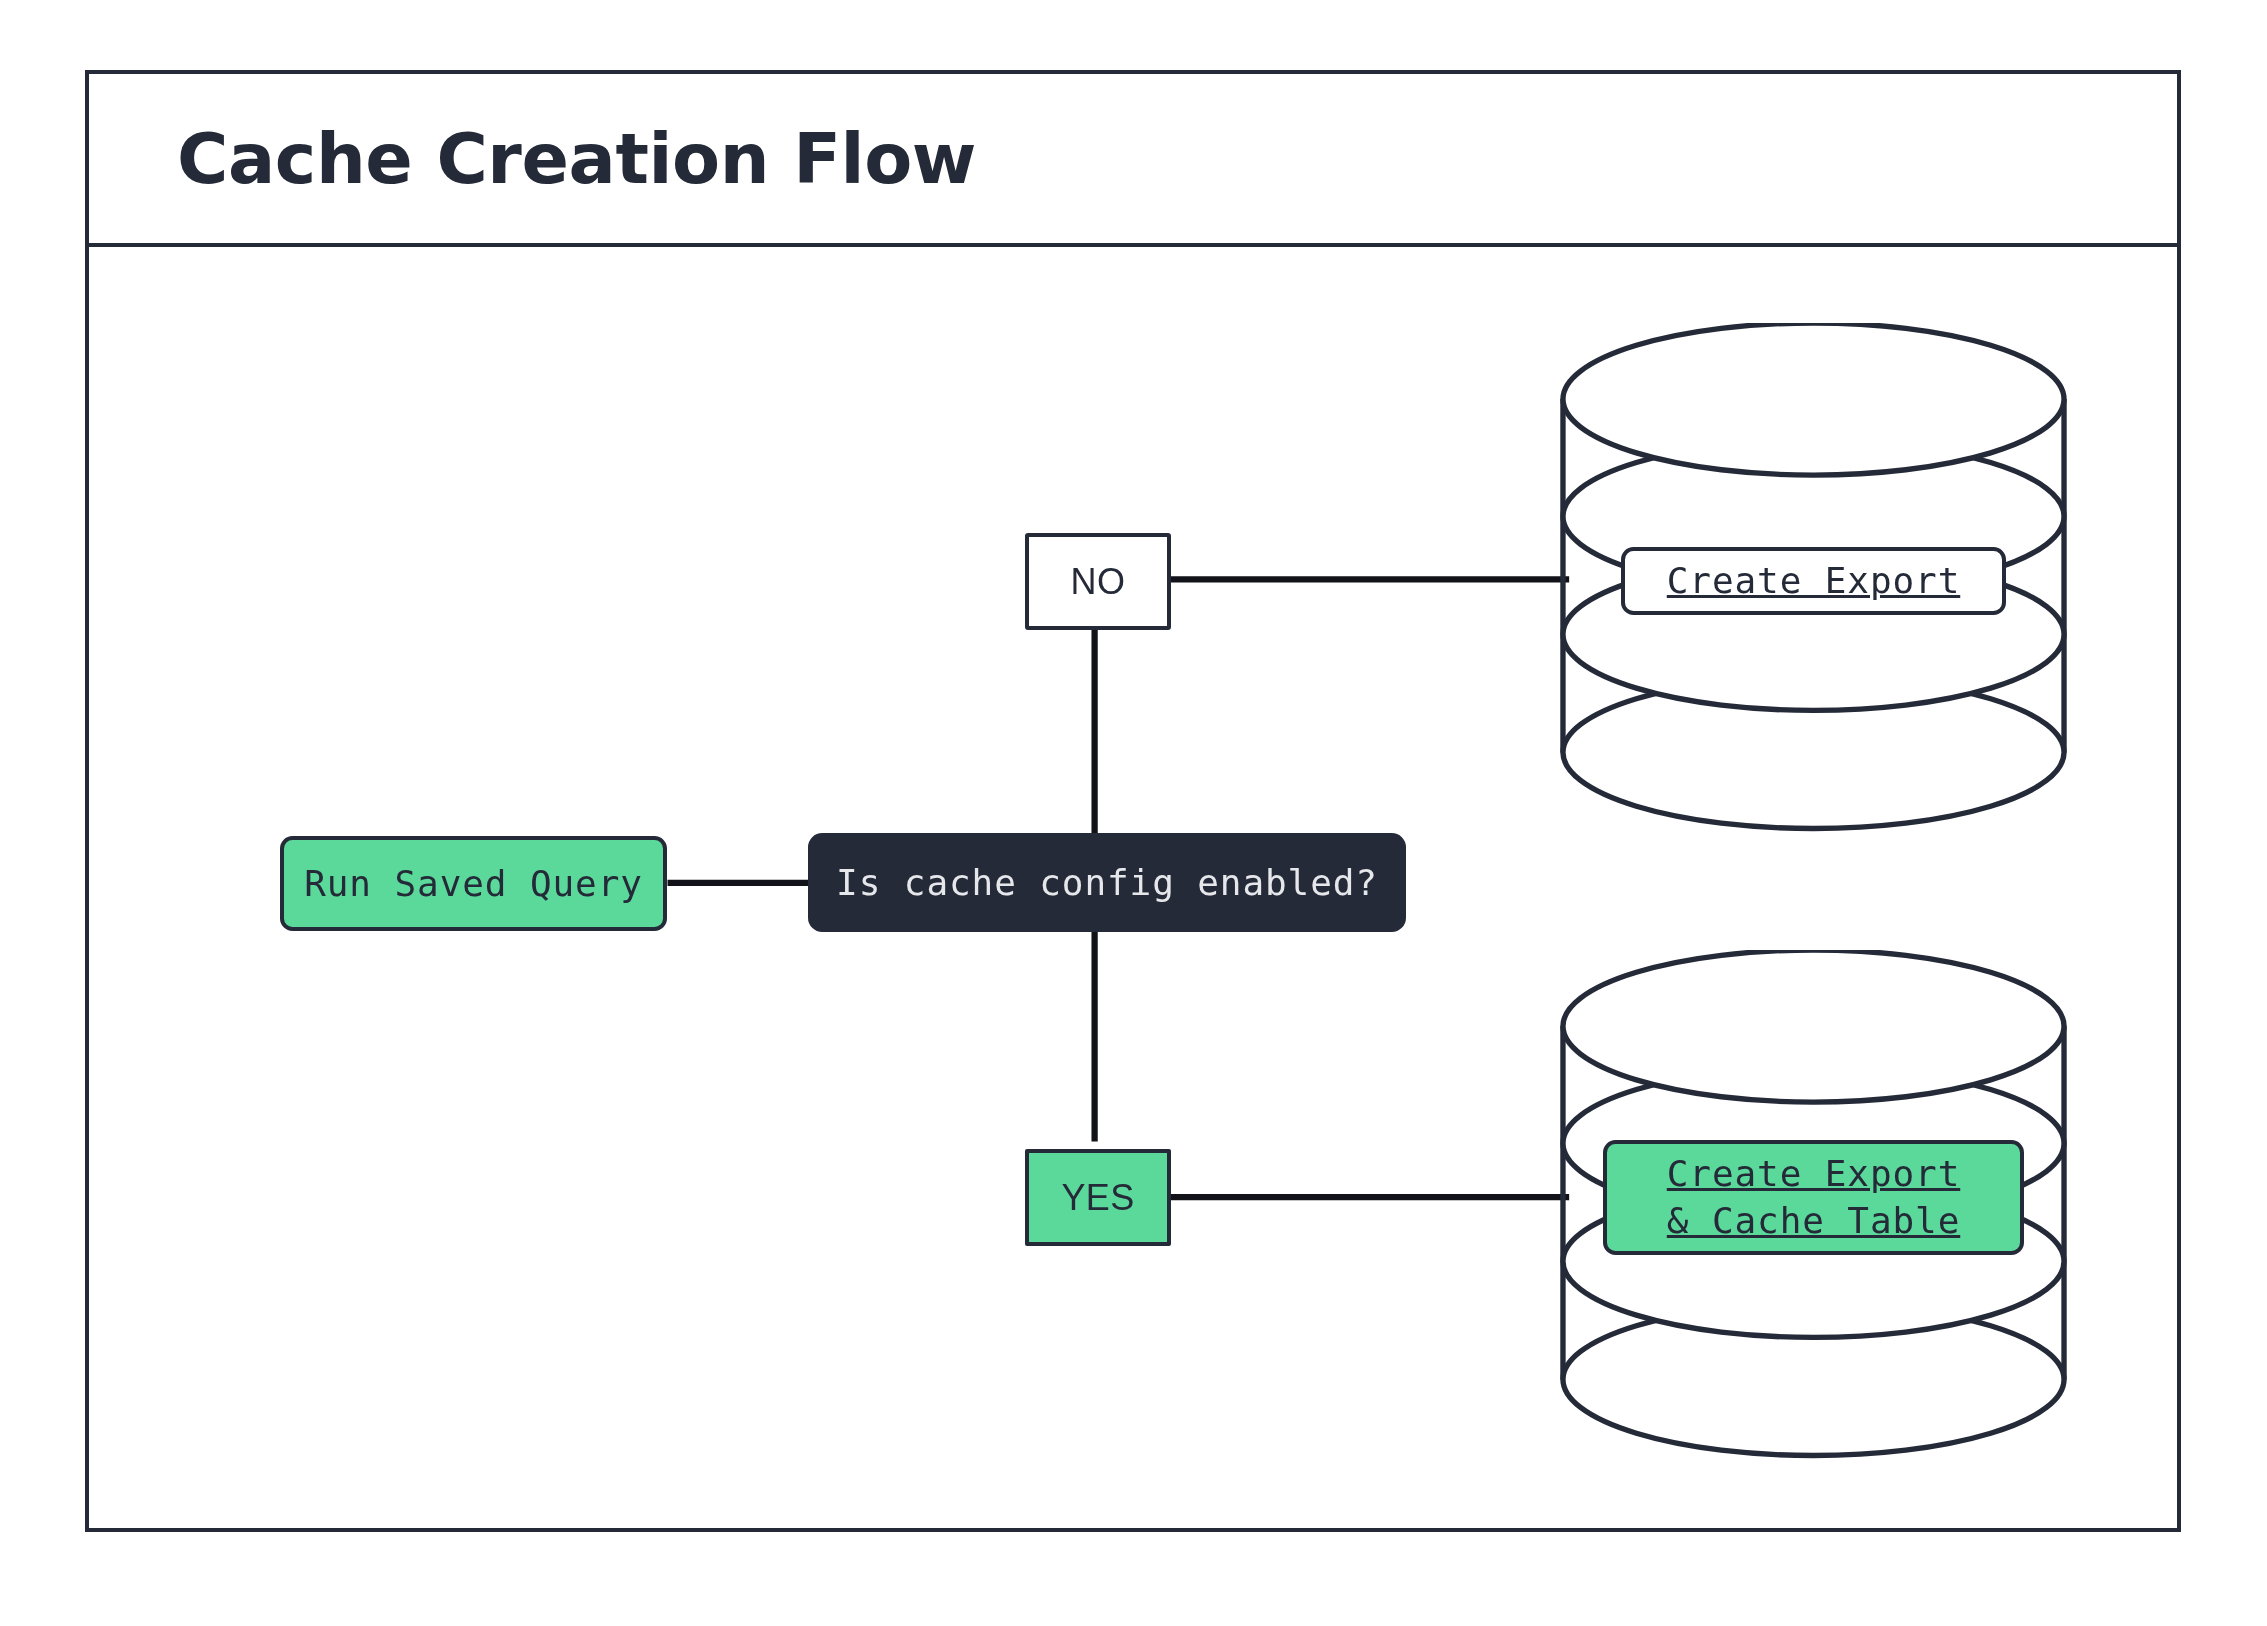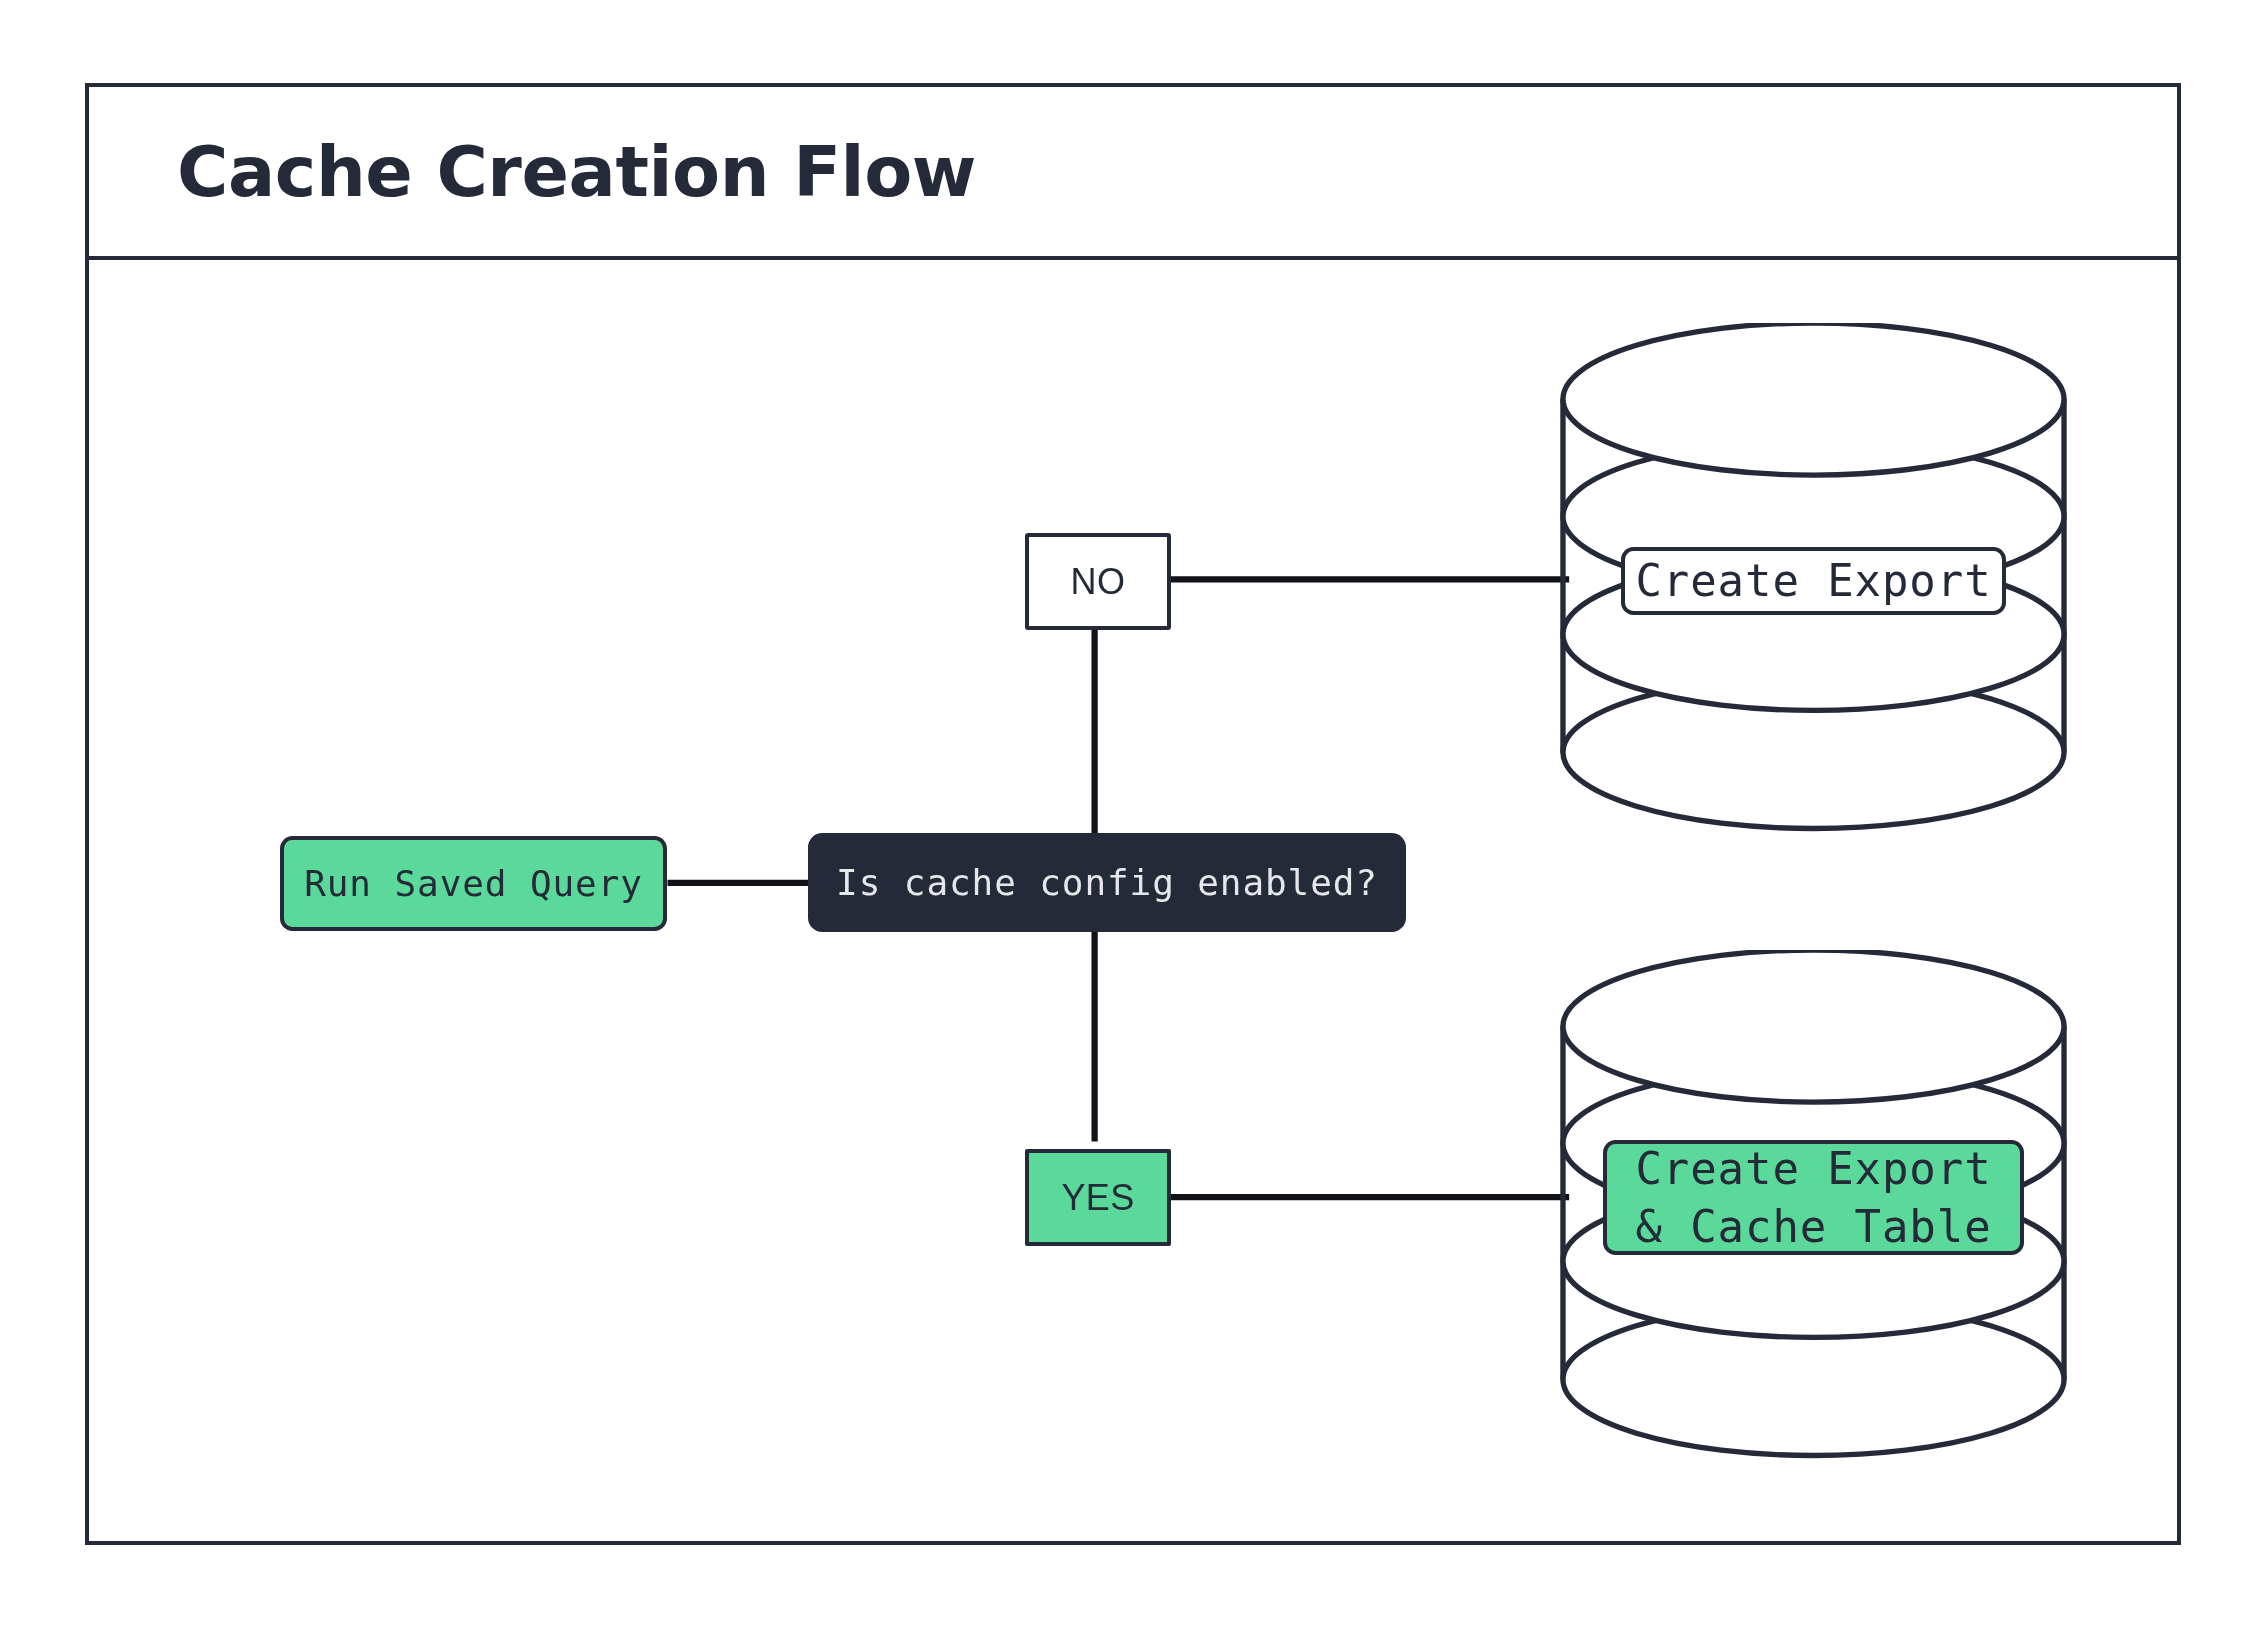--- a/index.html
+++ b/index.html
@@ -18,21 +18,21 @@
     position: relative;
     width: 2268px;
     height: 1626px;
     background: #ffffff;
   }
 
   
   .frame {
     position: absolute;
     left: 85px;
-    top: 83px;
+    top: 70px;
     width: 2096px;
     height: 1462px;
     border: 4.5px solid #252A38;
     box-sizing: border-box;
     background: #ffffff;
   }
 
   .frame-title-bar {
     position: absolute;
     left: 0;
@@ -130,27 +130,28 @@
   .cylinder svg { display: block; }
 
   .cyl-inner-label {
     position: absolute;
     box-sizing: border-box;
     display: flex;
     align-items: center;
     justify-content: center;
     text-align: left;
     font-family: "DejaVu Sans Mono", monospace;
-    font-size: 44px;
+    font-size: 36px;
     line-height: 1.3;
     letter-spacing: 0.9px;
     white-space: pre-line;
     border: 4.5px solid #252A38;
     border-radius: 12.5px;
     color: #252A38;
+    text-decoration: underline;
   }
   .cyl-inner-label.white { background: #ffffff; }
   .cyl-inner-label.green { background: #5BD99B; }
 </style>
 </head>
 <body>
 
 <div id="stage">
 
   <div class="frame">

